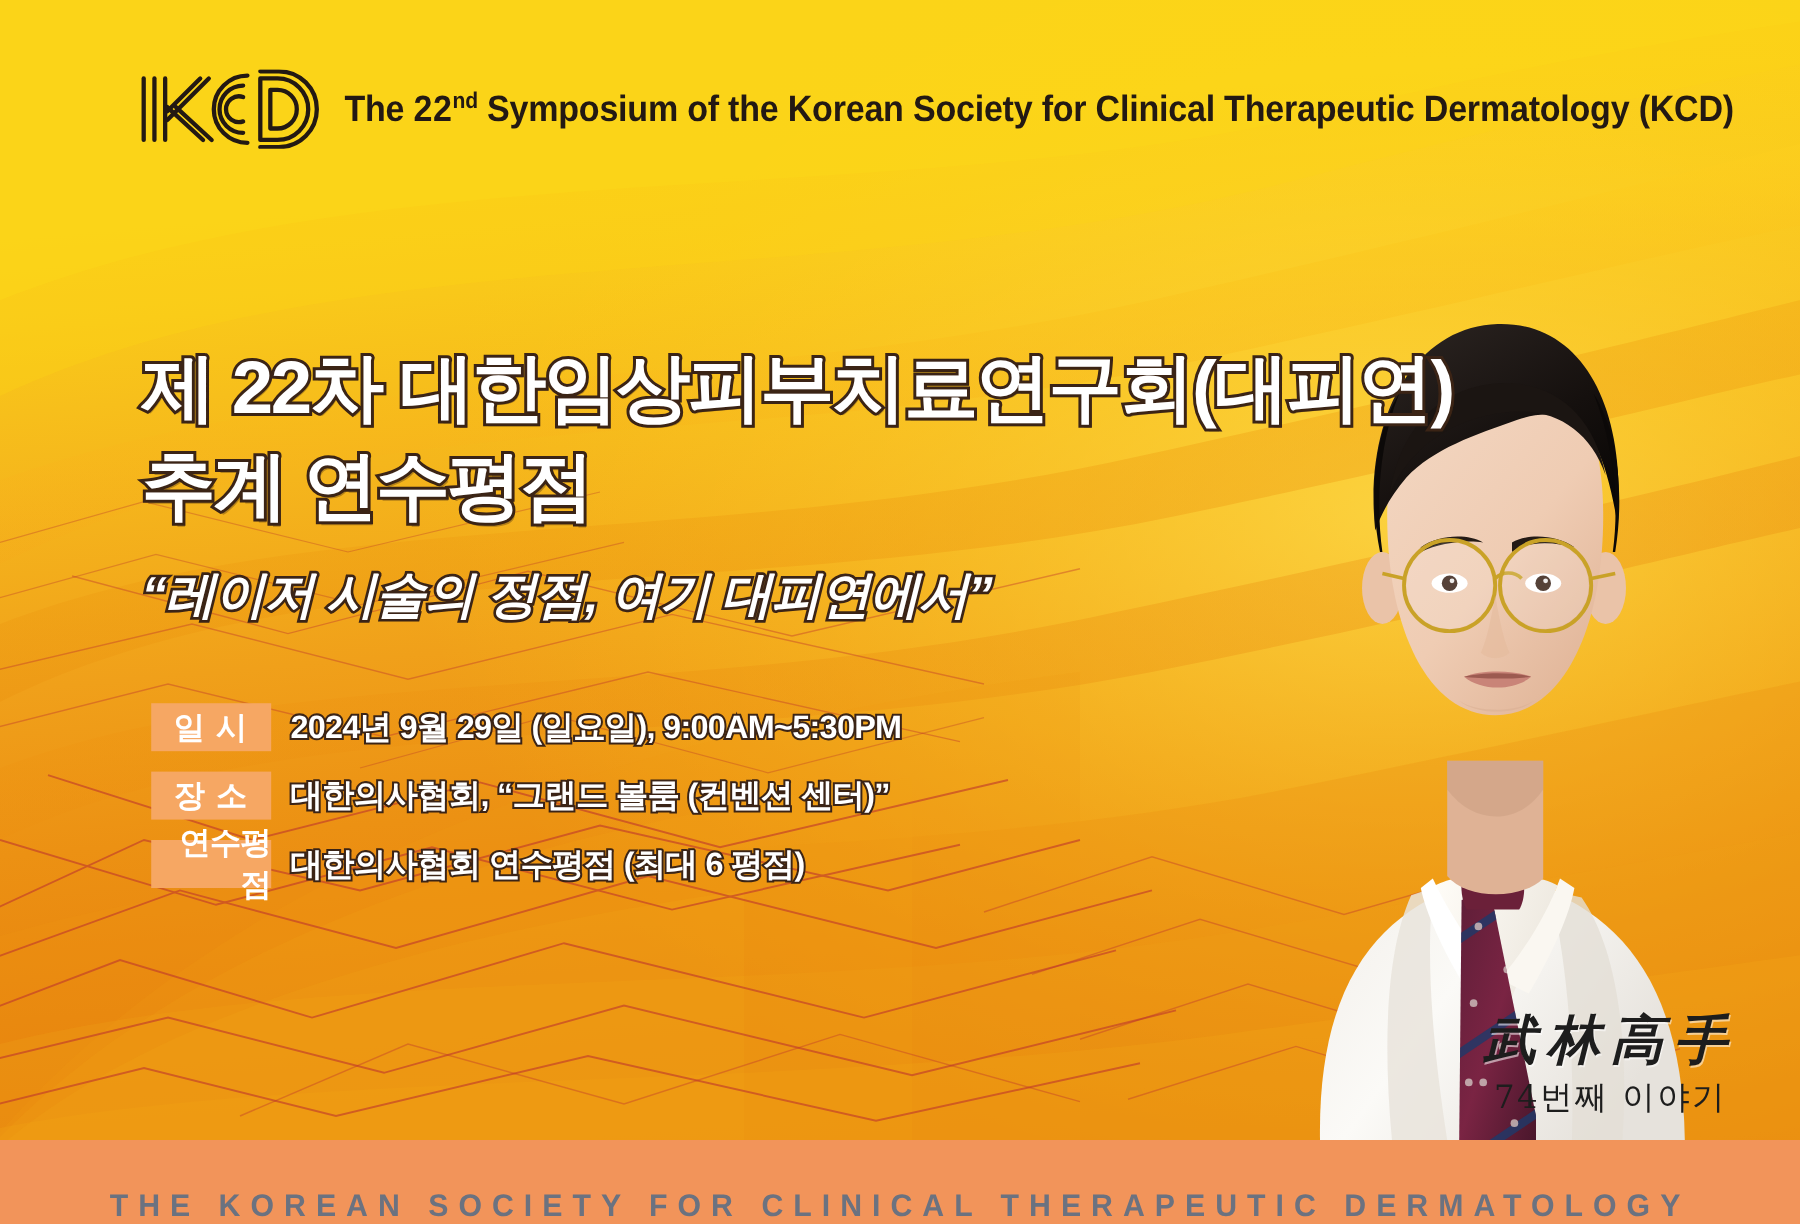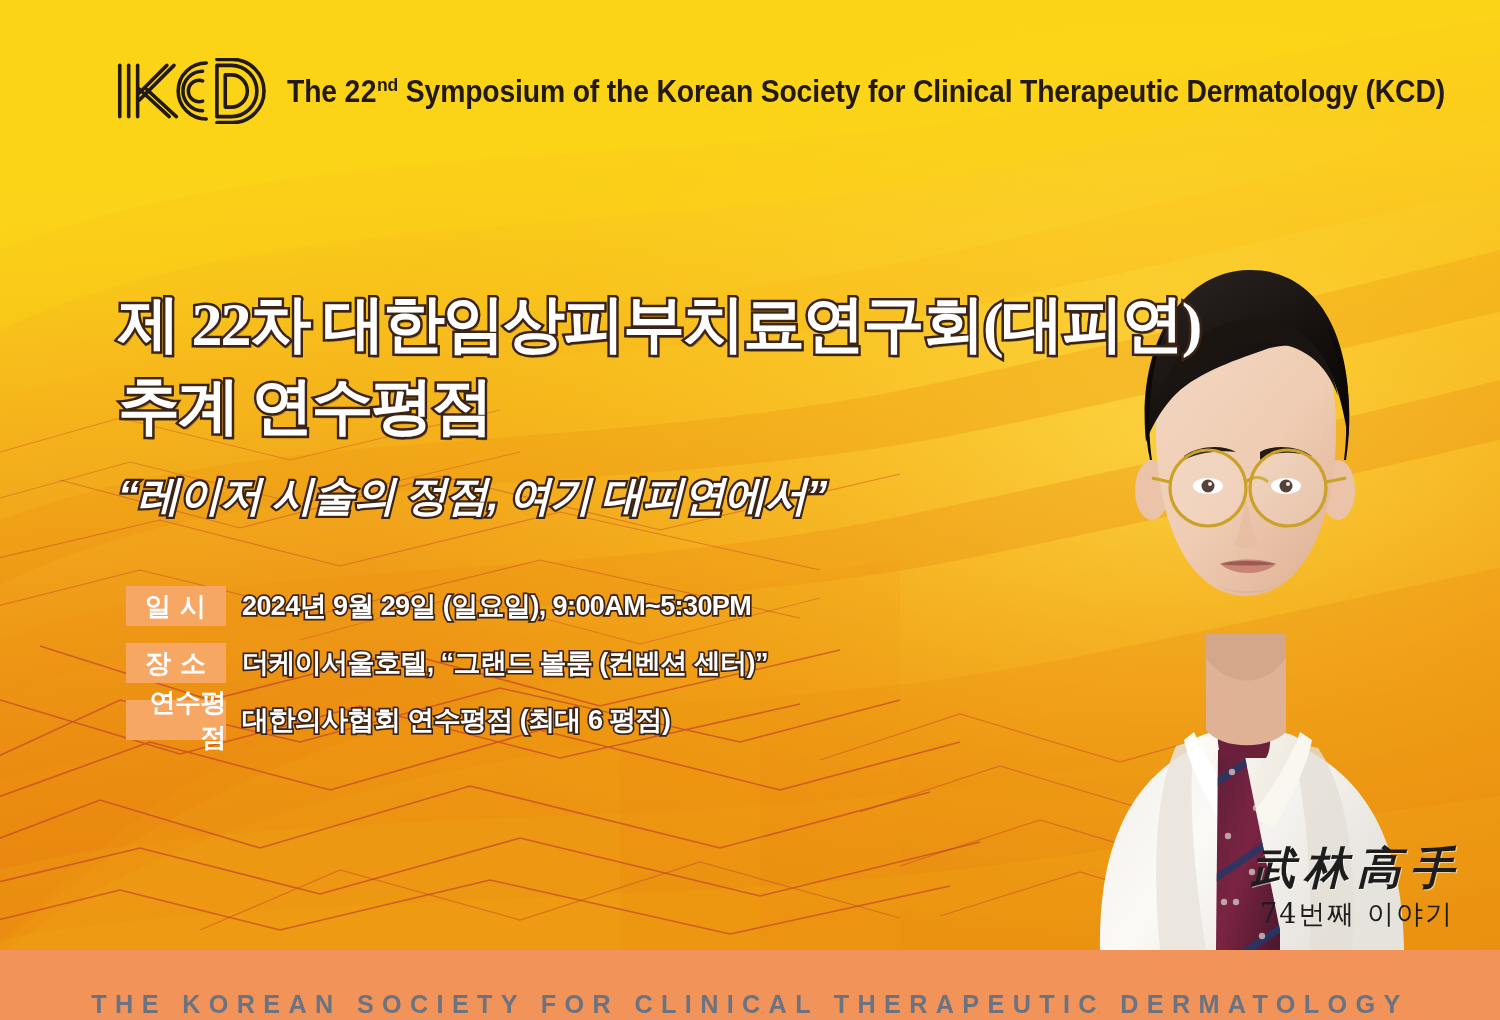--- a/index.html
+++ b/index.html
@@ -72,21 +72,20 @@
     font-size: 62px;
     font-weight: 900;
     color: #FFFFFF;
     line-height: 1.33;
     letter-spacing: -2px;
     white-space: nowrap;
     -webkit-text-stroke: 5px #3B2416;
     paint-order: stroke fill;
     text-shadow:
        2px 3px 0 rgba(60,36,20,0.35);
-    font-family: Liberation Serif, serif;
   }
 
   .subtitle {
     position: absolute;
     top: 468px;
     left: 118px;
     z-index: 5;
     font-size: 42px;
     font-weight: 900;
     color: #FFFFFF;
@@ -142,21 +141,21 @@
     right: 0;
     bottom: 70px;
     width: 520px;
     height: 790px;
     z-index: 4;
   }
   .portrait svg { display:block; width:100%; height:100%; }
 
   .calligraphy {
     position: absolute;
-    right: 37px;
+    right: 52px;
     bottom: 88px;
     z-index: 7;
     text-align: center;
     color: #1d1d1d;
   }
   .calli-main {
     font-family: "DejaVu Serif", "Liberation Serif", serif;
     font-size: 44px;
     font-weight: 700;
     font-style: italic;
@@ -404,21 +403,21 @@
 
   <div class="subtitle">“레이저 시술의 정점, 여기 대피연에서”</div>
 
   <div class="info-block">
     <div class="info-row">
       <div class="info-badge">일 시</div>
       <div class="info-text">2024년 9월 29일 (일요일), 9:00AM~5:30PM</div>
     </div>
     <div class="info-row">
       <div class="info-badge">장 소</div>
-      <div class="info-text">더케이서울호텔, “그랜드 볼룸 (컨벤션 센터)”</div>
+      <div class="info-text">대한의사협회, “그랜드 볼룸 (컨벤션 센터)”</div>
     </div>
     <div class="info-row">
       <div class="info-badge wide">연수평점</div>
       <div class="info-text">대한의사협회 연수평점 (최대 6 평점)</div>
     </div>
   </div>
 
   <div class="calligraphy">
     <div class="calli-main">武林高手</div>
     <div class="calli-sub">74번째 이야기</div>

